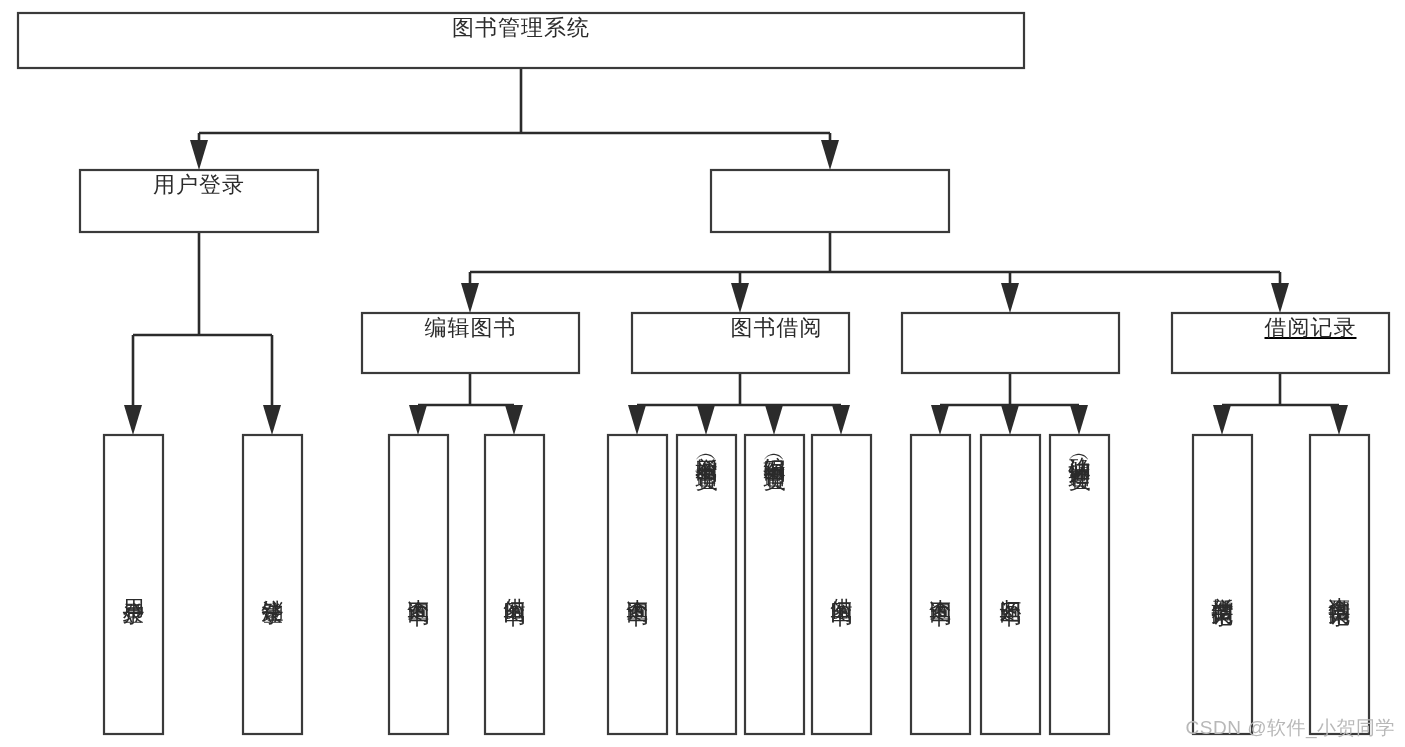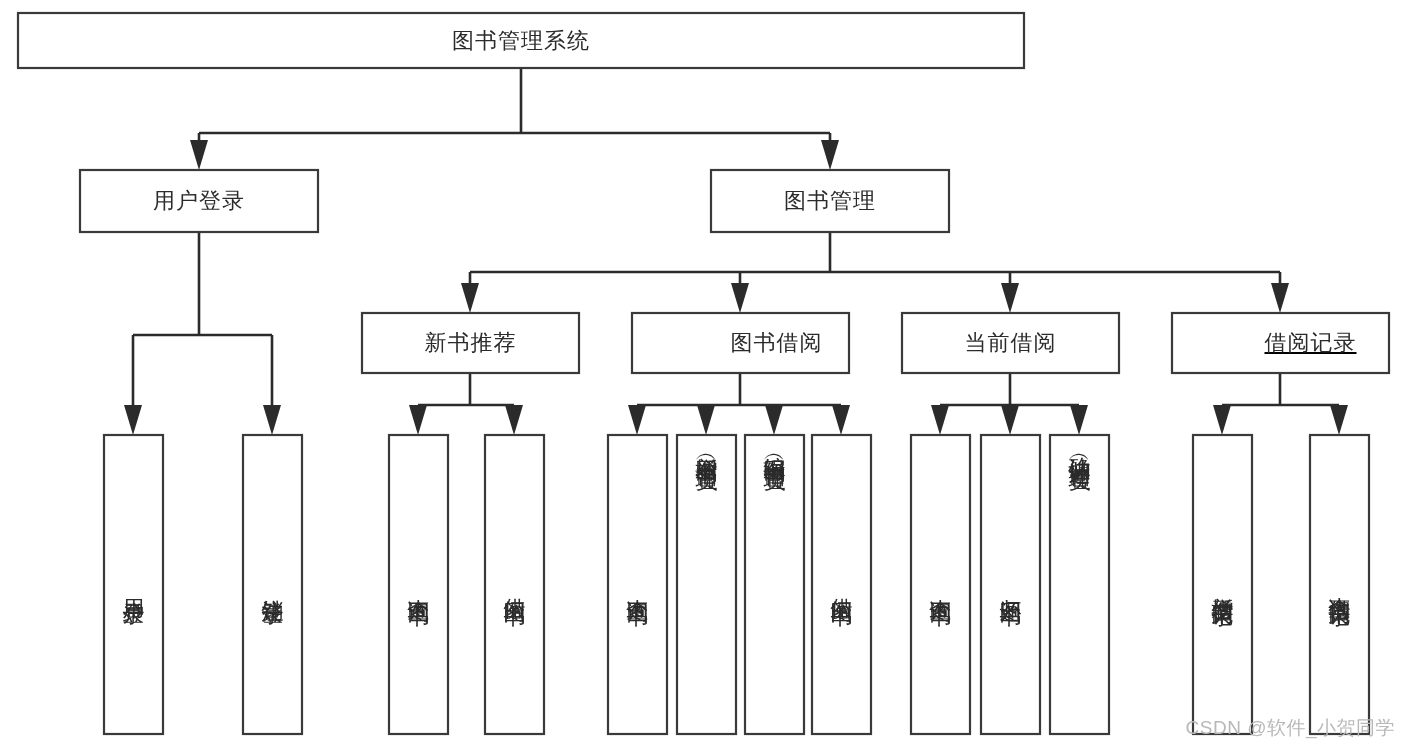--- a/index.html
+++ b/index.html
@@ -56,21 +56,21 @@
     font-size: 22px;
     line-height: 1.08;
     letter-spacing: 2px;
     color: #2b2b2b;
     white-space: nowrap;
     text-align: center;
   }
   .horiz-text-wrap {
     position: absolute;
     display: flex;
-    align-items: center;
+    align-items: flex-start;
     justify-content: center;
     pointer-events: none;
   }
   .horiz-text {
     font-family: "Liberation Sans", "DejaVu Sans", sans-serif;
     font-size: 22px;
     color: #2b2b2b;
     white-space: nowrap;
     letter-spacing: 1px;
   }
@@ -178,35 +178,29 @@
   </svg>
 
   <div class="horiz-text-wrap" style="left:18px; top:13px; width:1006px; height:55px;">
     <span class="horiz-text">图书管理系统</span>
   </div>
 
   <div class="horiz-text-wrap" style="left:80px; top:170px; width:238px; height:62px;">
     <span class="horiz-text">用户登录</span>
   </div>
 
-  <div class="horiz-text-wrap" style="left:711px; top:170px; width:238px; height:62px;">
-    <span class="horiz-text">图书管理</span>
-  </div>
 
   <div class="horiz-text-wrap" style="left:362px; top:313px; width:217px; height:60px;">
-    <span class="horiz-text">新书推荐</span>
+    <span class="horiz-text">编辑图书</span>
   </div>
 
   <div class="horiz-text-wrap" style="left:632px; top:313px; width:217px; height:60px;margin-left:36px;">
     <span class="horiz-text">图书借阅</span>
   </div>
 
-  <div class="horiz-text-wrap" style="left:902px; top:313px; width:217px; height:60px;">
-    <span class="horiz-text">当前借阅</span>
-  </div>
 
   <div class="horiz-text-wrap" style="left:1202px; top:313px; width:217px; height:60px;text-decoration:underline;">
     <span class="horiz-text">借阅记录</span>
   </div>
 
   <div class="vert-text-wrap" style="left:104px; top:435px; width:59px; height:299px;">
     <span class="vert-text">用户登录</span>
   </div>
 
   <div class="vert-text-wrap" style="left:243px; top:435px; width:59px; height:299px;">

